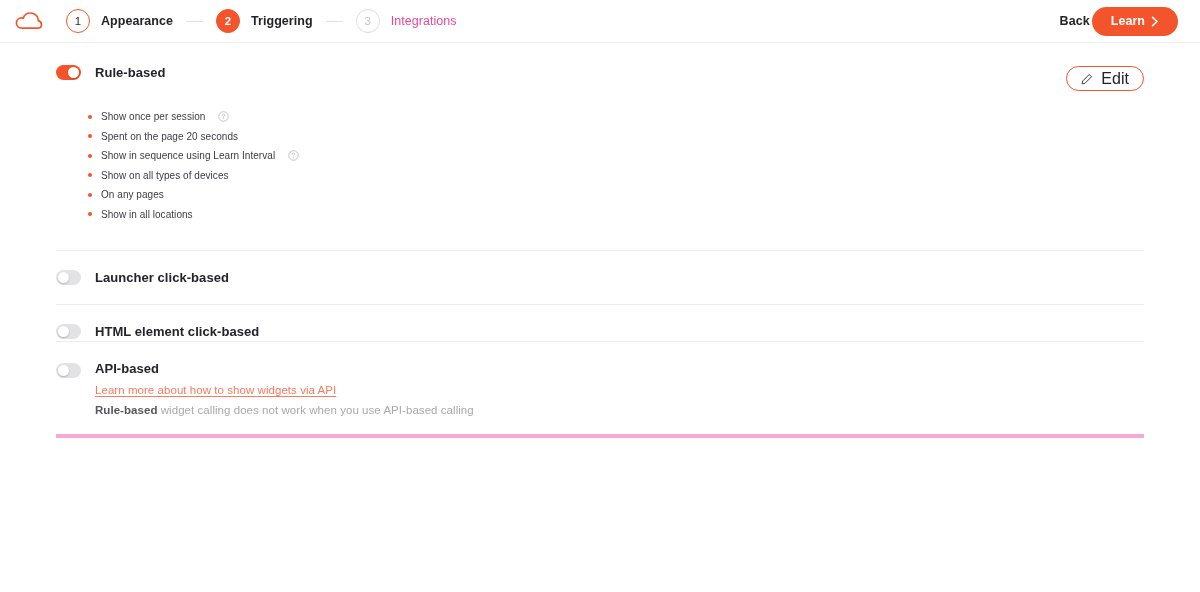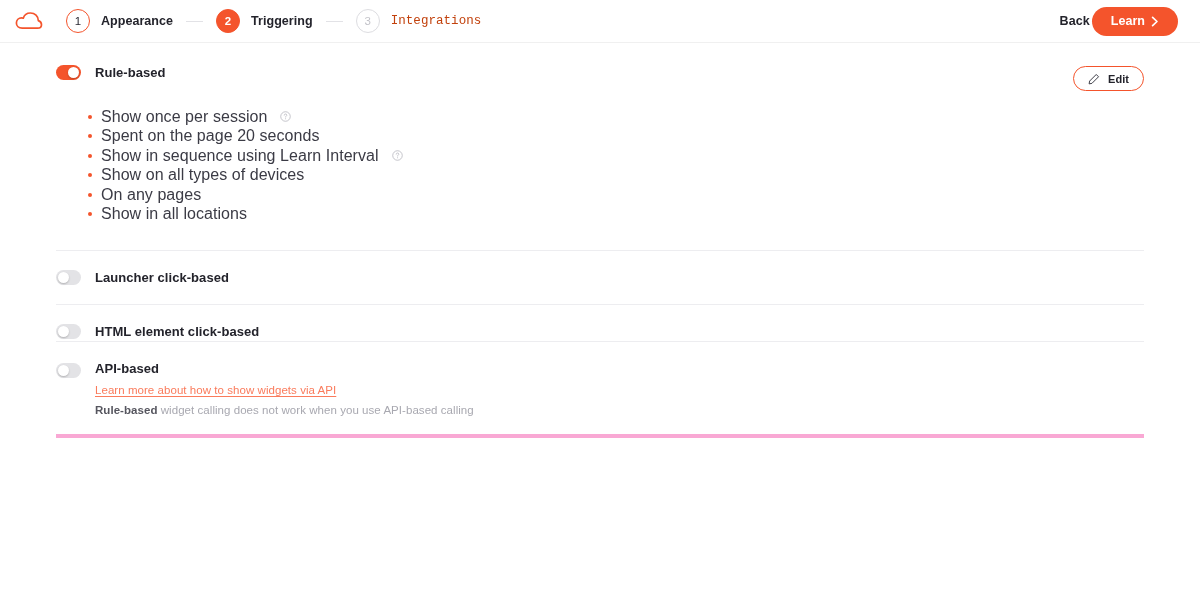--- a/index.html
+++ b/index.html
@@ -83,21 +83,21 @@
     background: #ffffff;
   }
 
   .step-label {
     font-size: 12.5px;
     font-weight: 700;
     color: #23232b;
     letter-spacing: 0.05px;
     white-space: nowrap;
   }
-  .step-label.muted { color: #c2410c; font-weight: 400; font-family: Liberation Mono, monospace; }
+  .step-label.muted { color: #ec4899; font-weight: 400; }
 
   .step-sep {
     width: 17px;
     height: 1px;
     background: #e2e2e6;
     margin: 0 13px;
     flex: 0 0 auto;
   }
 
   .header-actions {
@@ -198,22 +198,22 @@
     border-radius: 16px;
     height: 25px;
     padding: 0 14px;
     display: flex;
     align-items: center;
     gap: 8px;
     cursor: pointer;
     font-family: inherit;
   }
   .btn-edit .lbl {
-    font-size: 11px;
-    font-weight: 700;
+    font-size: 16px;
+    font-weight: 400;
     color: #23232b;
     letter-spacing: 0.05px;
   }
 
   
   .rule-list {
     list-style: none;
     margin: 0;
     padding: 0;
   }
@@ -225,21 +225,21 @@
     margin-bottom: 0;
   }
   .bullet {
     width: 4px;
     height: 4px;
     border-radius: 50%;
     background: #f4542c;
     flex: 0 0 auto;
   }
   .rule-text {
-    font-size: 16px;
+    font-size: 10px;
     color: #3b3b45;
     letter-spacing: 0.05px;
   }
   .help-icon {
     display: inline-flex;
     align-items: center;
     margin-left: 4px;
     cursor: pointer;
   }
 

